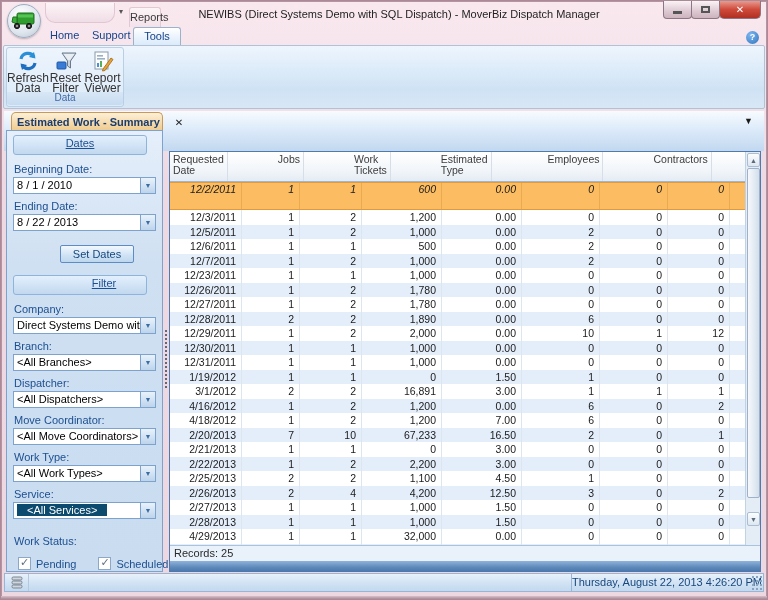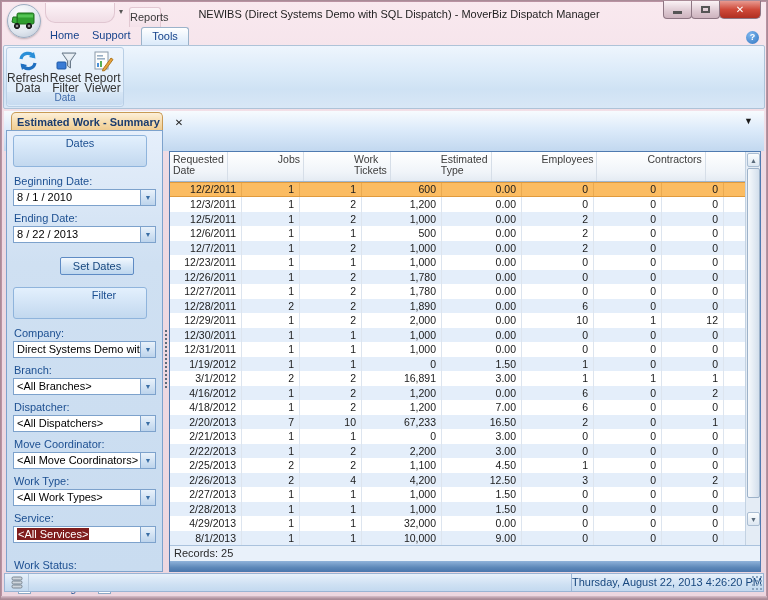--- a/index.html
+++ b/index.html
@@ -49,29 +49,29 @@
   .tabstrip{position:absolute;left:3px;right:3px;top:110px;height:40px;
     background:linear-gradient(#f7fbfe,#ddebfa 45%,#c2d8ef);}
   .strip-arrow{position:absolute;right:14px;top:115px;color:#1a1a1a;font-size:9px;}
   .doc-tab{position:absolute;left:10px;top:111px;width:152px;height:19px;display:flex;align-items:center;
     background:linear-gradient(#fdf0d9,#f5d9a8 60%,#eeca8e);border:1px solid #c89a55;border-bottom:none;border-radius:5px 5px 0 0;padding:0 5px;gap:12px;}
   .doc-tab .t{flex:1;font-weight:bold;color:#1b3c6e;font-size:11px;white-space:nowrap;}
   .doc-tab .x{color:#222;font-weight:bold;font-size:10px;padding-left:3px;}
   
   .sidebar{position:absolute;left:5px;top:129px;width:157px;bottom:27px;
     background:linear-gradient(#e6effb,#cfe0f2 30%,#c9dcf0);border:1px solid #7da2cc;padding:2px 5px;}
-  .sec-hdr{height:32px;margin:2px 10px 8px 1px;text-align:center;line-height:15px;color:#1c4f91;
-    background:linear-gradient(#e3f0fd,#c2d8ef);border:1px solid #8fb4dc;border-radius:3px;}
+  .sec-hdr{height:20px;margin:2px 10px 8px 1px;text-align:center;line-height:15px;color:#1c4f91;
+    background:linear-gradient(#e3f0fd,#c2d8ef);border:1px solid #8fb4dc;border-radius:3px;text-decoration:underline;}
   .f-label{color:#1c4f91;margin:6px 2px 2px 2px;}
   .combo{display:flex;height:17px;margin:0 1px;}
   .combo .val{flex:1;background:#fff;border:1px solid #7da2cc;border-right:none;padding:1px 3px;color:#000;
     white-space:nowrap;overflow:hidden;line-height:13px;}
   .combo .dd{width:16px;background:linear-gradient(#e9f2fb,#bdd4ec);border:1px solid #7da2cc;color:#3a6ea5;
     font-size:7px;text-align:center;line-height:15px;}
-  .combo .val .hl{background:#7f1d1d;color:#fff;padding:0 1px;}
+  .combo .val .hl{background:#0c4a6e;color:#fff;padding:0 10px;}
   .setdates{display:block;margin:14px 6px 4px 48px;width:74px;height:18px;text-align:center;line-height:16px;
     background:linear-gradient(#f2f8fe,#cfe2f4 60%,#bed7ee);border:1px solid #5e8bc4;border-radius:2px;color:#17477e;}
   .chk-row{display:flex;margin:10px 2px 0 6px;}
   .chk{display:flex;align-items:center;margin-right:22px;}
   .chk .box{width:13px;height:13px;background:#fff;border:1px solid #8ca8c4;margin-right:5px;position:relative;}
   .chk.checked .box::after{content:"✓";position:absolute;left:1px;top:-2px;color:#5f6f7d;font-size:11px;font-weight:bold;}
   .chk.disabled .box{background:#eef0f2;border-color:#b2bcc6;}
   .chk .cl{color:#1c4f91;}
   
   .splitter{position:absolute;left:163px;top:129px;width:5px;bottom:27px;}
@@ -79,23 +79,23 @@
     background-image:repeating-linear-gradient(#5a6a7a 0 2px, transparent 2px 4px);width:2px;}
   
   .tpanel{position:absolute;left:168px;top:150px;right:6px;height:421px;
     border:1px solid #4f7ab0;background:#fff;}
   .grid{position:absolute;left:0;top:0;right:15px;height:393px;overflow:hidden;}
   .ghead{display:flex;height:30px;background:linear-gradient(#ffffff,#f0f4f9 70%,#e4ebf3);border-bottom:1px solid #9eb6d0;gap:47px;}
   .hcell{padding:2px 3px;font-size:10.5px;color:#3c3c3c;border-right:1px solid #d6dee8;line-height:11px;}
   .grow{display:flex;height:14.5px;background:#fff;}
   .grow:nth-child(odd){background:#e4eefa;}
   .grow .cell{text-align:right;padding:0 5px;border-right:1px solid #dde5ef;line-height:14px;font-size:10.5px;overflow:hidden;white-space:nowrap;}
-  .grow.selected{background:#fbbc62;border-top:1px solid #e09a3c;border-bottom:1px solid #e09a3c;height:15px;}
+  .grow.selected{background:#fbbc62;border-top:1px solid #e09a3c;border-bottom:1px solid #e09a3c;height:28px;font-style:italic;}
   .grow.selected .cell{border-right-color:#eaaa50;line-height:12.5px;}
-  .c0{width:72px;}.c1{width:58px;}.c2{width:62px;}.c3{width:80px;}.c4{width:80px;}.c5{width:72px;}.c6{width:68px;}.c7{width:62px;}
+  .c0{width:72px;}.c1{width:58px;}.c2{width:62px;}.c3{width:80px;}.c4{width:80px;}.c5{width:72px;margin-left:6px;}.c6{width:68px;}.c7{width:62px;}
   .filler{flex:1;border-right:none !important;}
   
   .vsb{position:absolute;right:0;top:0;width:15px;height:393px;background:#e4ecf5;border-left:1px solid #c3d2e2;}
   .sb-btn{position:absolute;left:1px;width:13px;height:14px;background:linear-gradient(#fbfdfe,#dde7f1);
     border:1px solid #aabdd2;border-radius:2px;color:#5a6a7a;font-size:7px;text-align:center;line-height:13px;}
   .sb-up{top:1px;}
   .sb-down{top:360px;}
   .sb-thumb{position:absolute;left:1px;top:16px;width:13px;height:330px;background:linear-gradient(90deg,#f6f9fc,#d3dfec);
     border:1px solid #9db2c9;border-radius:2px;}
   .records{position:absolute;left:0;right:0;top:393px;height:16px;background:#e9f1fa;border-top:1px solid #aac2dd;
@@ -142,21 +142,21 @@
         </div>
       <div class="winbtn close">
           <span>✕</span>
         </div>
     </div>
   </div>
 
   <div class="tabrow">
     <div class="rtab" style="left:40px;">Home</div>
     <div class="rtab" style="left:82px;">Support</div>
-    <div class="rtab active" style="left:140px;width:48px;">Tools</div>
+    <div class="rtab active" style="left:132px;width:48px;">Tools</div>
   </div>
   <div class="help-circ">?</div>
 
   <div class="ribbon">
     <div class="rgroup">
       <div class="rbtns">
         <div class="rbtn">
           <span class="icn">
             <svg width="22" height="22" viewBox="0 0 22 22">
               <path d="M4 9 A7 7 0 0 1 17 7" fill="none" stroke="#2b8fd8" stroke-width="3.2"></path>

